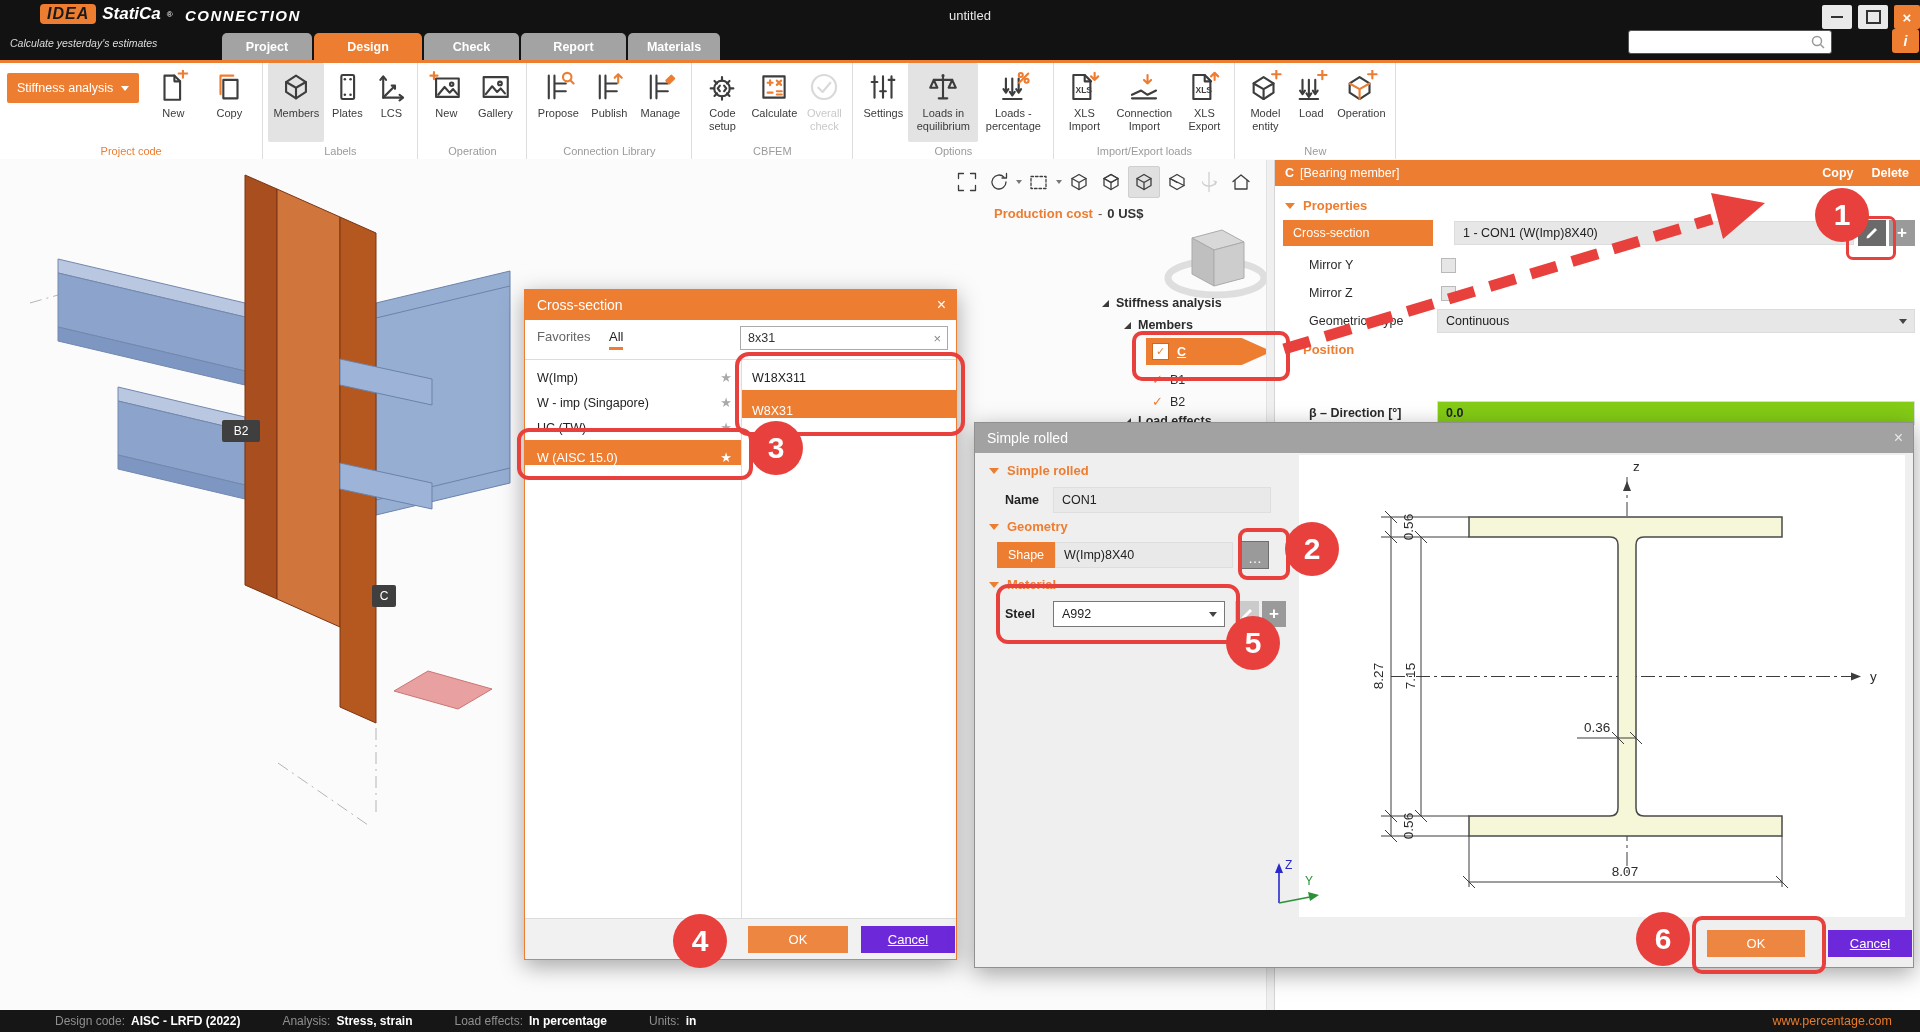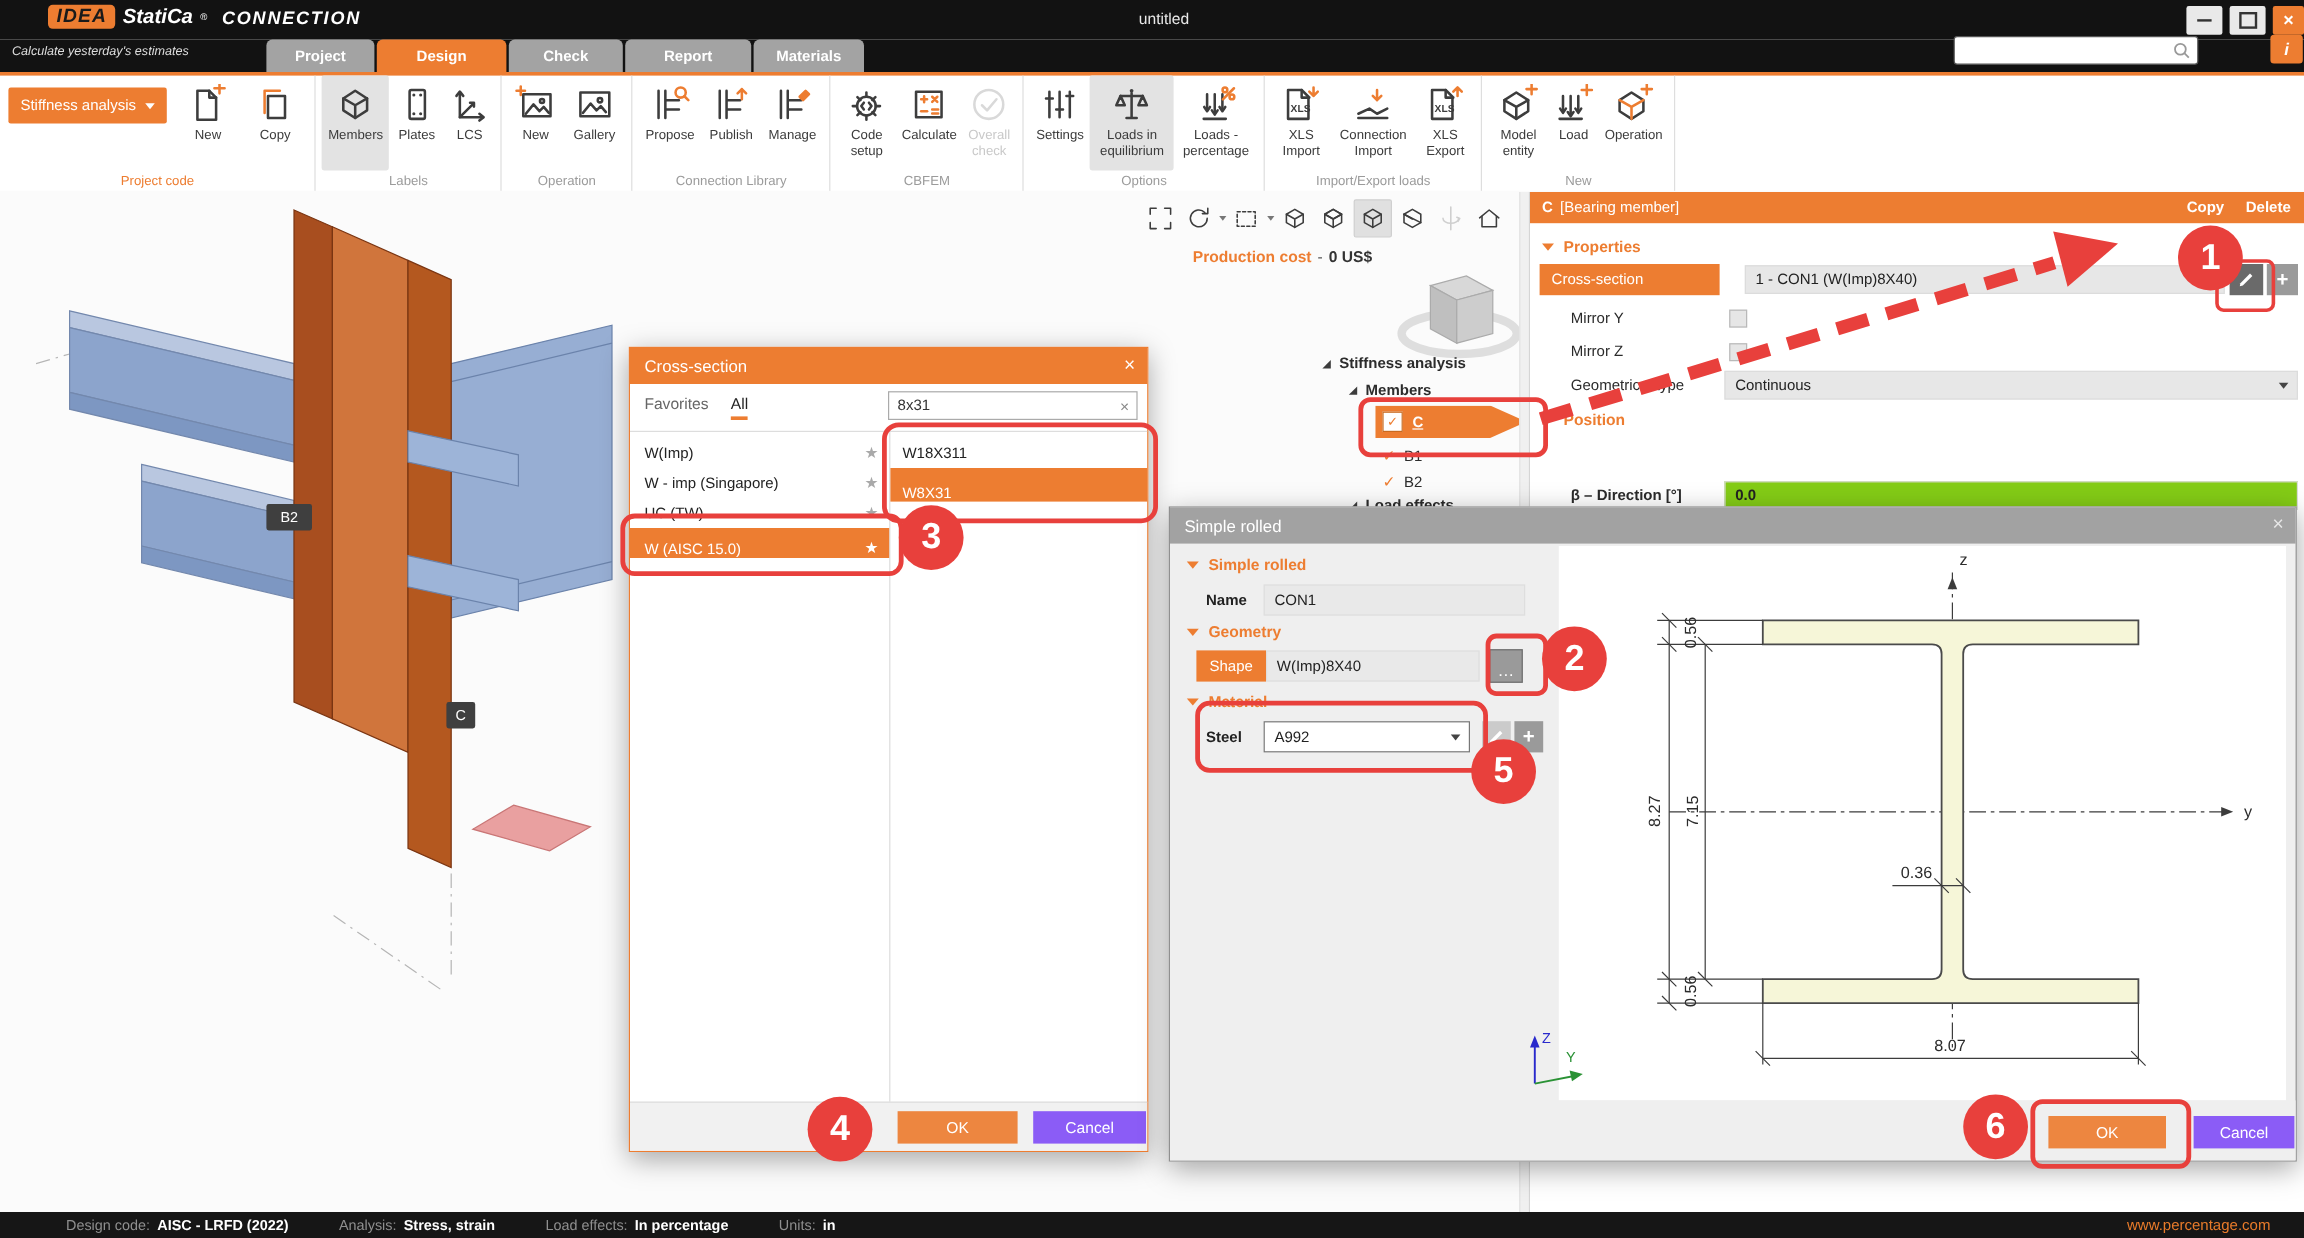--- a/index.html
+++ b/index.html
@@ -117,21 +117,21 @@
   .cs-col-l{position:absolute;left:0;top:0;bottom:0;width:216px;border-right:1px solid #ddd;}
   .cs-col-r{position:absolute;left:217px;top:0;bottom:0;right:0;}
   .cs-row{position:absolute;left:0;right:0;height:25px;display:flex;align-items:center;font-size:12.5px;color:#222;
           padding-left:12px;box-sizing:border-box;}
   .cs-row .star{margin-left:auto;margin-right:9px;color:#a9a9a9;font-size:13px;}
   .cs-row.sel{background:#ed7d31;color:#fff;align-items:flex-end;}
   .cs-row.sel .star{color:#fff;}
   .dlg-footer{position:absolute;left:0;right:0;bottom:0;height:40px;background:#f1f1f1;border-top:1px solid #dcdcdc;}
   .btn{position:absolute;height:27px;color:#fff;font-size:13px;display:flex;align-items:center;justify-content:center;}
   .btn.ok{background:#ed8640;}
-  .btn.cancel{background:#8b5cf6;}
+  .btn.cancel{background:#6d28d9;text-decoration:underline;}
   .sr-dialog{left:974px;top:422px;width:940px;height:546px;background:#efefef;border:1px solid #909090;box-sizing:border-box;}
   .sr-dialog .dlg-title{background:#a2a2a2;}
   .srd-item{position:absolute;display:flex;align-items:center;}
   .fld{height:26px;background:#e9e9e9;border:1px solid #dedede;font-size:12.5px;color:#222;
        display:flex;align-items:center;padding:0 8px;box-sizing:border-box;}
   .blabel{font-size:12.5px;font-weight:bold;color:#222;}
   .shape-cell{width:58px;height:26px;background:#ed7d31;color:#fff;font-size:12.5px;display:flex;
               align-items:center;justify-content:center;}
   .dots-btn{width:28px;height:28px;background:#9a9a9a;border:1px solid #6f6f6f;color:#fff;font-size:14px;
             display:flex;align-items:flex-end;justify-content:center;line-height:1;padding-bottom:3px;box-sizing:border-box;}

